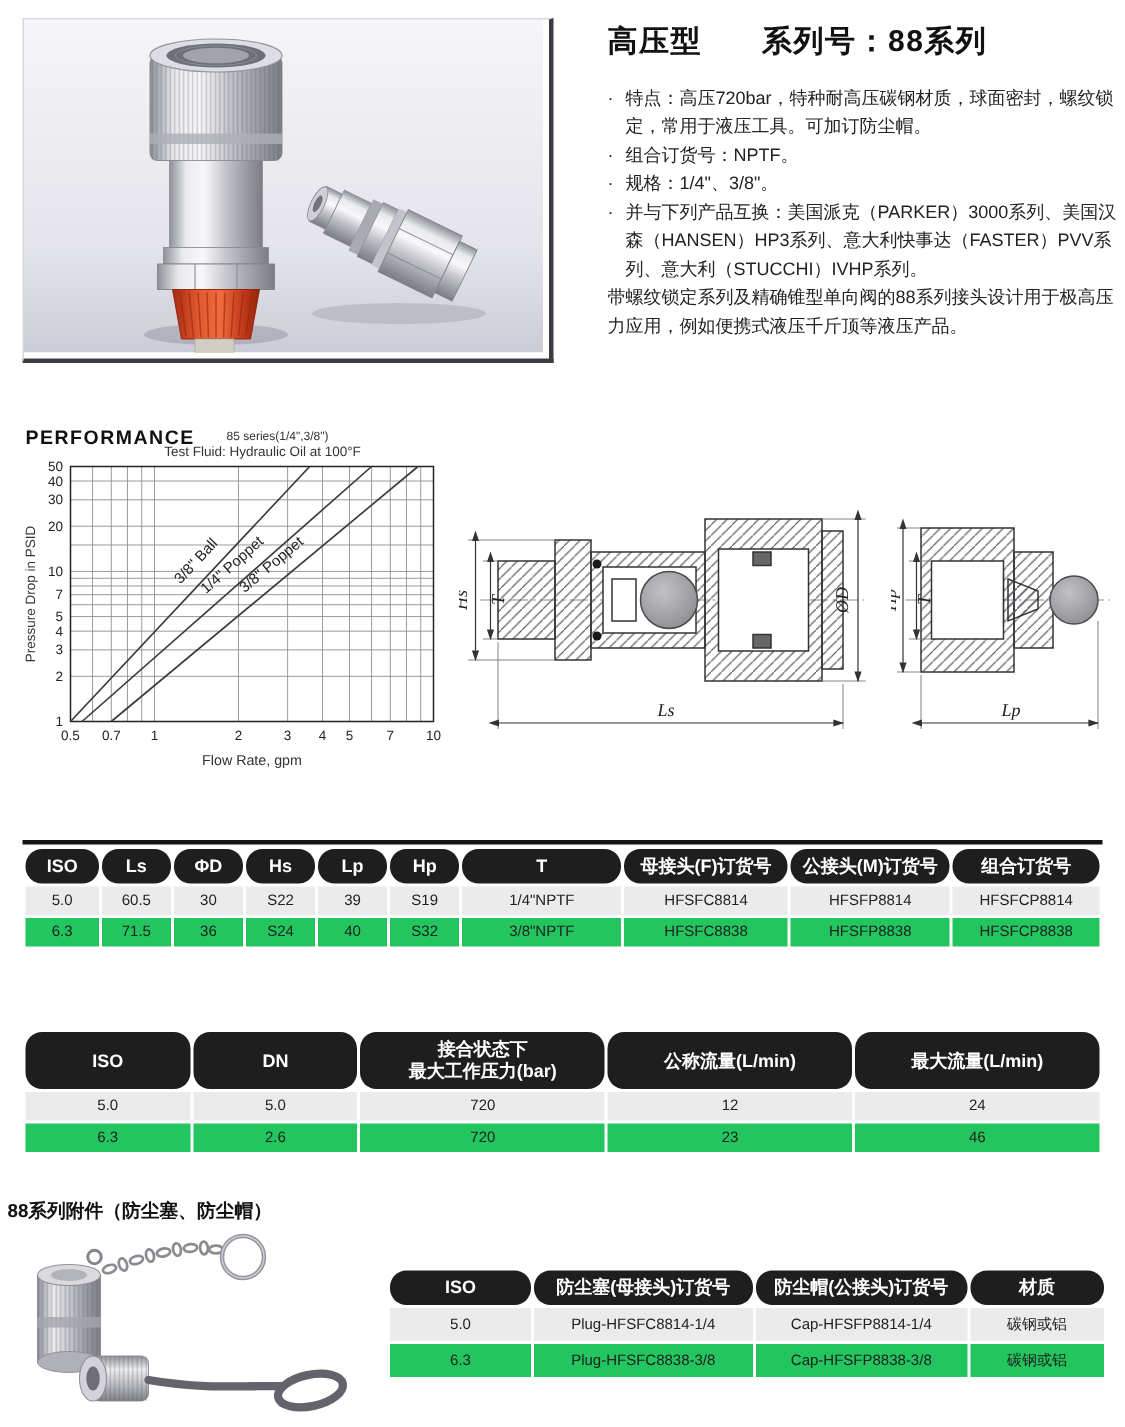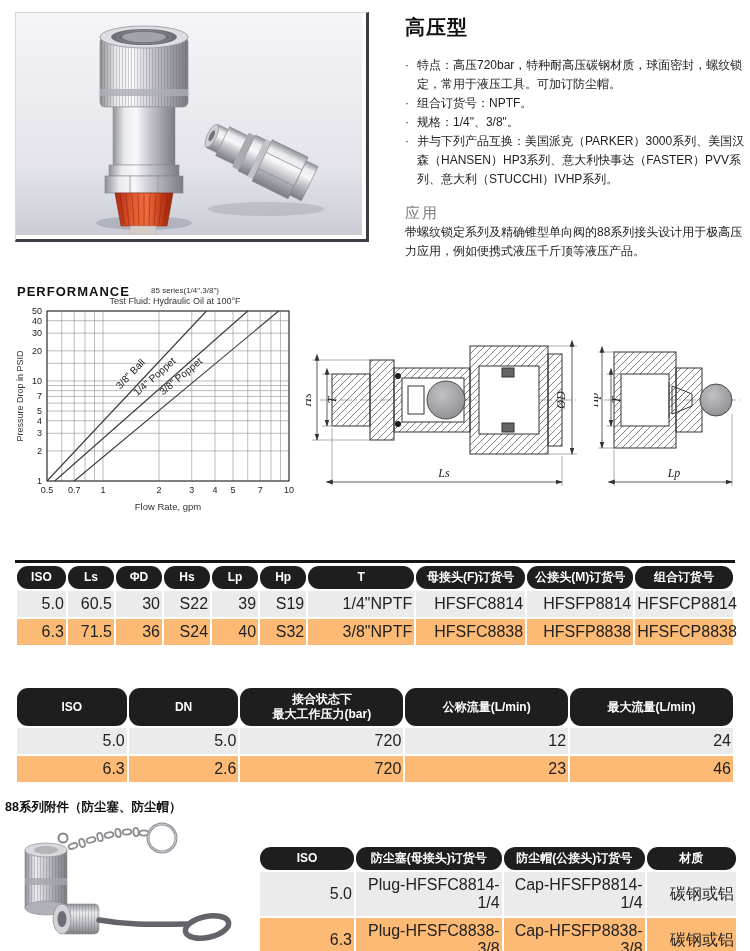--- a/index.html
+++ b/index.html
@@ -30,22 +30,22 @@
   #draw-socket{position:absolute;left:306px;top:322px;}
   #draw-plug{position:absolute;left:594px;top:322px;}
   .dim-label{font-family:"Liberation Serif",serif;font-style:italic;font-size:12px;fill:#222;}
 
   
   .tbl{position:absolute;}
   .topline{border-top:3px solid #141414;margin-bottom:1px;}
   table.spec{border-collapse:separate;border-spacing:2px;width:100%;table-layout:fixed;background:#fff;}
   table.spec th{background:#1e1e1e;color:#fff;font-weight:bold;font-size:12px;
     text-align:center;padding:4px 2px;white-space:pre-line;line-height:1.25;border-radius:11px;}
-  table.spec td{background:#ebebeb;color:#222;font-size:16px;text-align:right;padding:4px 2px;}
-  table.spec tbody tr:nth-child(2) td{background:#fdba74;}
+  table.spec td{background:#ebebeb;color:#222;font-size:10px;text-align:center;padding:4px 2px;}
+  table.spec tbody tr:nth-child(2) td{background:#22c55e;}
   #table1{left:15px;top:560px;width:720px;}
   #table2{left:15px;top:686px;width:720px;}
   #table3{left:258px;top:845px;width:480px;}
 
   
   #acc-label{position:absolute;left:5px;top:799px;font-size:12.5px;font-weight:600;color:#111;}
   #acc-photo{position:absolute;left:15px;top:820px;}
 </style>
 </head>
 <body>
@@ -121,40 +121,40 @@
         <rect x="98" y="-19" width="13" height="38" fill="url(#metH)" stroke="#84848c" stroke-width="0.6"></rect>
         <ellipse cx="2" cy="0" rx="4.5" ry="12.5" fill="#cfcfd5" stroke="#8d8d95" stroke-width="0.6"></ellipse>
         <ellipse cx="2" cy="0" rx="2.2" ry="6" fill="#73737b"></ellipse>
       </g>
     </svg>
   </div>
 
   <div id="rightcol">
     <div class="title-row">
       <span>高压型</span>
+      <span>系列号：88系列</span>
     </div>
     <div class="bullets">
       <div class="b-item">
         <span class="b-marker">·</span>
         <span class="b-text">特点：高压720bar，特种耐高压碳钢材质，球面密封，螺纹锁定，常用于液压工具。可加订防尘帽。</span>
       </div>
       <div class="b-item">
         <span class="b-marker">·</span>
         <span class="b-text">组合订货号：NPTF。</span>
       </div>
       <div class="b-item">
         <span class="b-marker">·</span>
         <span class="b-text">规格：1/4"、3/8"。</span>
       </div>
       <div class="b-item">
         <span class="b-marker">·</span>
         <span class="b-text">并与下列产品互换：美国派克（PARKER）3000系列、美国汉森（HANSEN）HP3系列、意大利快事达（FASTER）PVV系列、意大利（STUCCHI）IVHP系列。</span>
       </div>
     </div>
-    <div class="app-heading">应用</div>
     <div class="app-body">带螺纹锁定系列及精确锥型单向阀的88系列接头设计用于极高压力应用，例如便携式液压千斤顶等液压产品。</div>
   </div>
 
   <div id="chart">
     <svg id="perf-plot" width="292" height="232" viewBox="0 0 292 232">
       <text x="2" y="12" font-size="13" font-weight="bold" letter-spacing="1" fill="#111">PERFORMANCE</text>
       <text x="170" y="9" font-size="8" text-anchor="middle" fill="#333">85 series(1/4",3/8")</text>
       <text x="160" y="20" font-size="9" text-anchor="middle" fill="#333">Test Fluid: Hydraulic Oil at 100°F</text>
       <text x="8" y="112" font-size="9" text-anchor="middle" fill="#333" transform="rotate(-90 8 112)">Pressure Drop in PSID</text>
       <text x="153" y="226" font-size="9.5" text-anchor="middle" fill="#333">Flow Rate, gpm</text>

